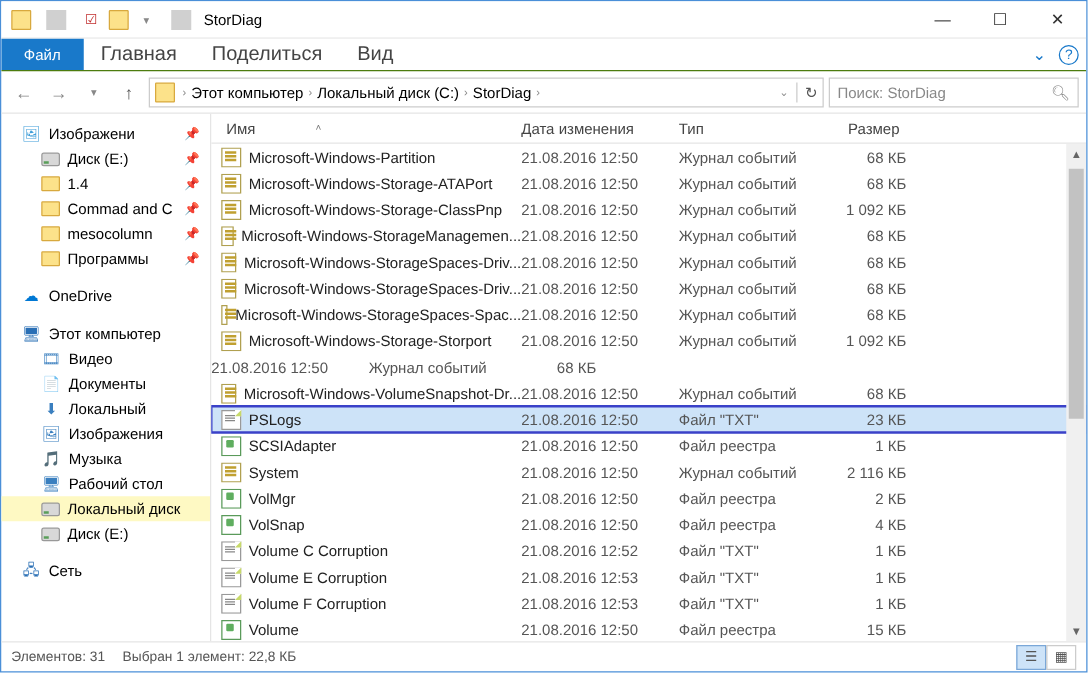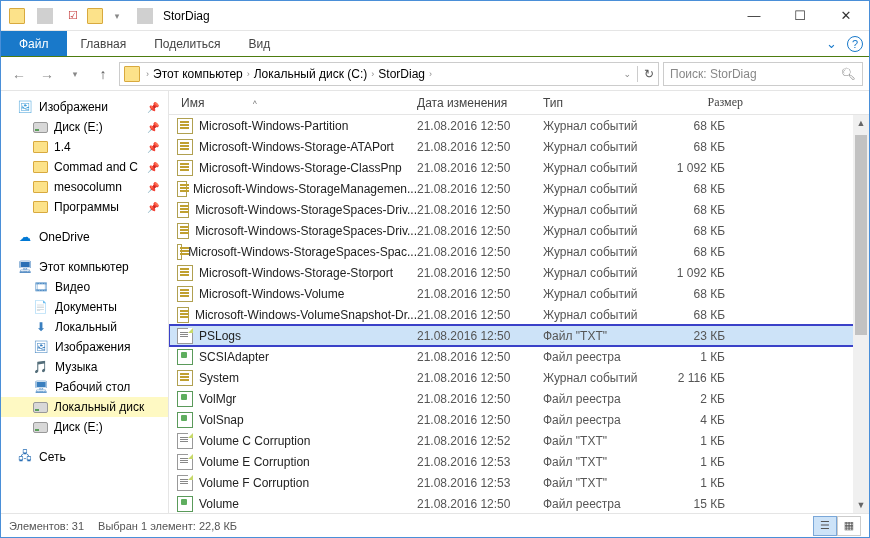--- a/index.html
+++ b/index.html
@@ -8,21 +8,21 @@
 .titlebar { height: 30px; background: #fff; display: flex; align-items: center; padding: 0 0 0 8px; border-bottom: 1px solid #e5e5e5; }
 .titlebar .qat { display: flex; gap: 6px; align-items: center; }
 .titlebar .qat span { width: 16px; height: 16px; display: flex; align-items: center; justify-content: center; font-size: 11px; }
 .titlebar .divider { width: 1px; height: 18px; background: #d0d0d0; margin: 0 6px; }
 .titlebar .title { font-size: 12px; margin-left: 4px; }
 .titlebar .controls { margin-left: auto; display: flex; }
 .titlebar .controls span { width: 46px; height: 30px; display: flex; align-items: center; justify-content: center; font-size: 13px; color:#333; }
 
 .ribbon { height: 26px; background: #fff; display: flex; align-items: center; border-bottom: 1px solid #4d7c0f; padding-right: 6px; }
 .ribbon .file-tab { background: #1979ca; color: #fff; padding: 4px 18px; font-size: 12px; height: 100%; display:flex; align-items:center; }
-.ribbon .tab { padding: 4px 14px; font-size: 12px; color: #444; }
+.ribbon .tab { padding: 4px 14px; font-size: 16px; color: #444; }
 .ribbon .right { margin-left: auto; display: flex; gap: 10px; color:#1979ca; }
 .ribbon .right span { font-size: 13px; }
 
 .navbar { height: 34px; display: flex; align-items: center; padding: 4px 6px; gap: 4px; border-bottom: 1px solid #e5e5e5; }
 .navbar .navbtn { width: 24px; height: 24px; display: flex; align-items: center; justify-content: center; color: #888; font-size: 14px; }
 .navbar .navbtn.enabled { color: #555; }
 .address { flex: 1; height: 24px; border: 1px solid #ccc; display: flex; align-items: center; padding: 0 4px; font-size: 12px; gap: 2px; }
 .address .crumb { padding: 0 2px; }
 .address .sep { color: #888; font-size: 9px; }
 .address .drop { color: #888; font-size: 9px; }
@@ -45,21 +45,21 @@
 .icon.pc { color:#2a6fb5; }
 .icon.onedrive { color:#0078d4; }
 .icon.quickaccess { color:#419fd9; }
 .icon.net { color:#2a6fb5; }
 
 .content { flex: 1; display: flex; flex-direction: column; overflow: hidden; }
 .headers { display: flex; height: 24px; border-bottom: 1px solid #e5e5e5; font-size: 12px; color: #444; align-items: center; }
 .col-name { width: 248px; padding-left: 12px; display:flex; align-items:center; gap:48px;}
 .col-date { width: 126px; }
 .col-type { width: 112px; }
-.col-size { width: 88px; text-align: right; font-family: Liberation Serif, serif; }
+.col-size { width: 88px; text-align: center; }
 .sort-ind { font-size: 8px; color:#777; }
 
 .filelist { flex: 1; overflow: hidden; position: relative; }
 .row { display: flex; align-items: center; height: 21px; font-size: 12px; color: #222; }
 .row.highlighted { background: #cde3f8; outline: 2px solid #3a41c8; outline-offset: -1px; }
 .row .c-name { width: 248px; padding-left: 8px; display: flex; align-items: center; gap: 6px; white-space: nowrap; overflow:hidden; }
 .row .c-date { width: 126px; color: #555; }
 .row .c-type { width: 112px; color: #555; white-space:nowrap; }
 .row .c-size { width: 88px; text-align: right; padding-right: 18px; color: #555; }
 .file-icon { width: 16px; height: 16px; display:inline-flex; align-items:center; justify-content:center; font-size:11px; }
@@ -304,24 +304,20 @@
           <div class="row">
     <div class="c-name">
               <span class="file-icon evt"></span>
               <span>Microsoft-Windows-Storage-Storport</span>
             </div>
     <div class="c-date">21.08.2016 12:50</div>
     <div class="c-type">Журнал событий</div>
     <div class="c-size">1 092 КБ</div>
           </div>
           <div class="row">
-    <div class="c-name">
-              <span class="file-icon evt"></span>
-              <span>Microsoft-Windows-Volume</span>
-            </div>
     <div class="c-date">21.08.2016 12:50</div>
     <div class="c-type">Журнал событий</div>
     <div class="c-size">68 КБ</div>
           </div>
           <div class="row">
     <div class="c-name">
               <span class="file-icon evt"></span>
               <span>Microsoft-Windows-VolumeSnapshot-Dr...</span>
             </div>
     <div class="c-date">21.08.2016 12:50</div>

